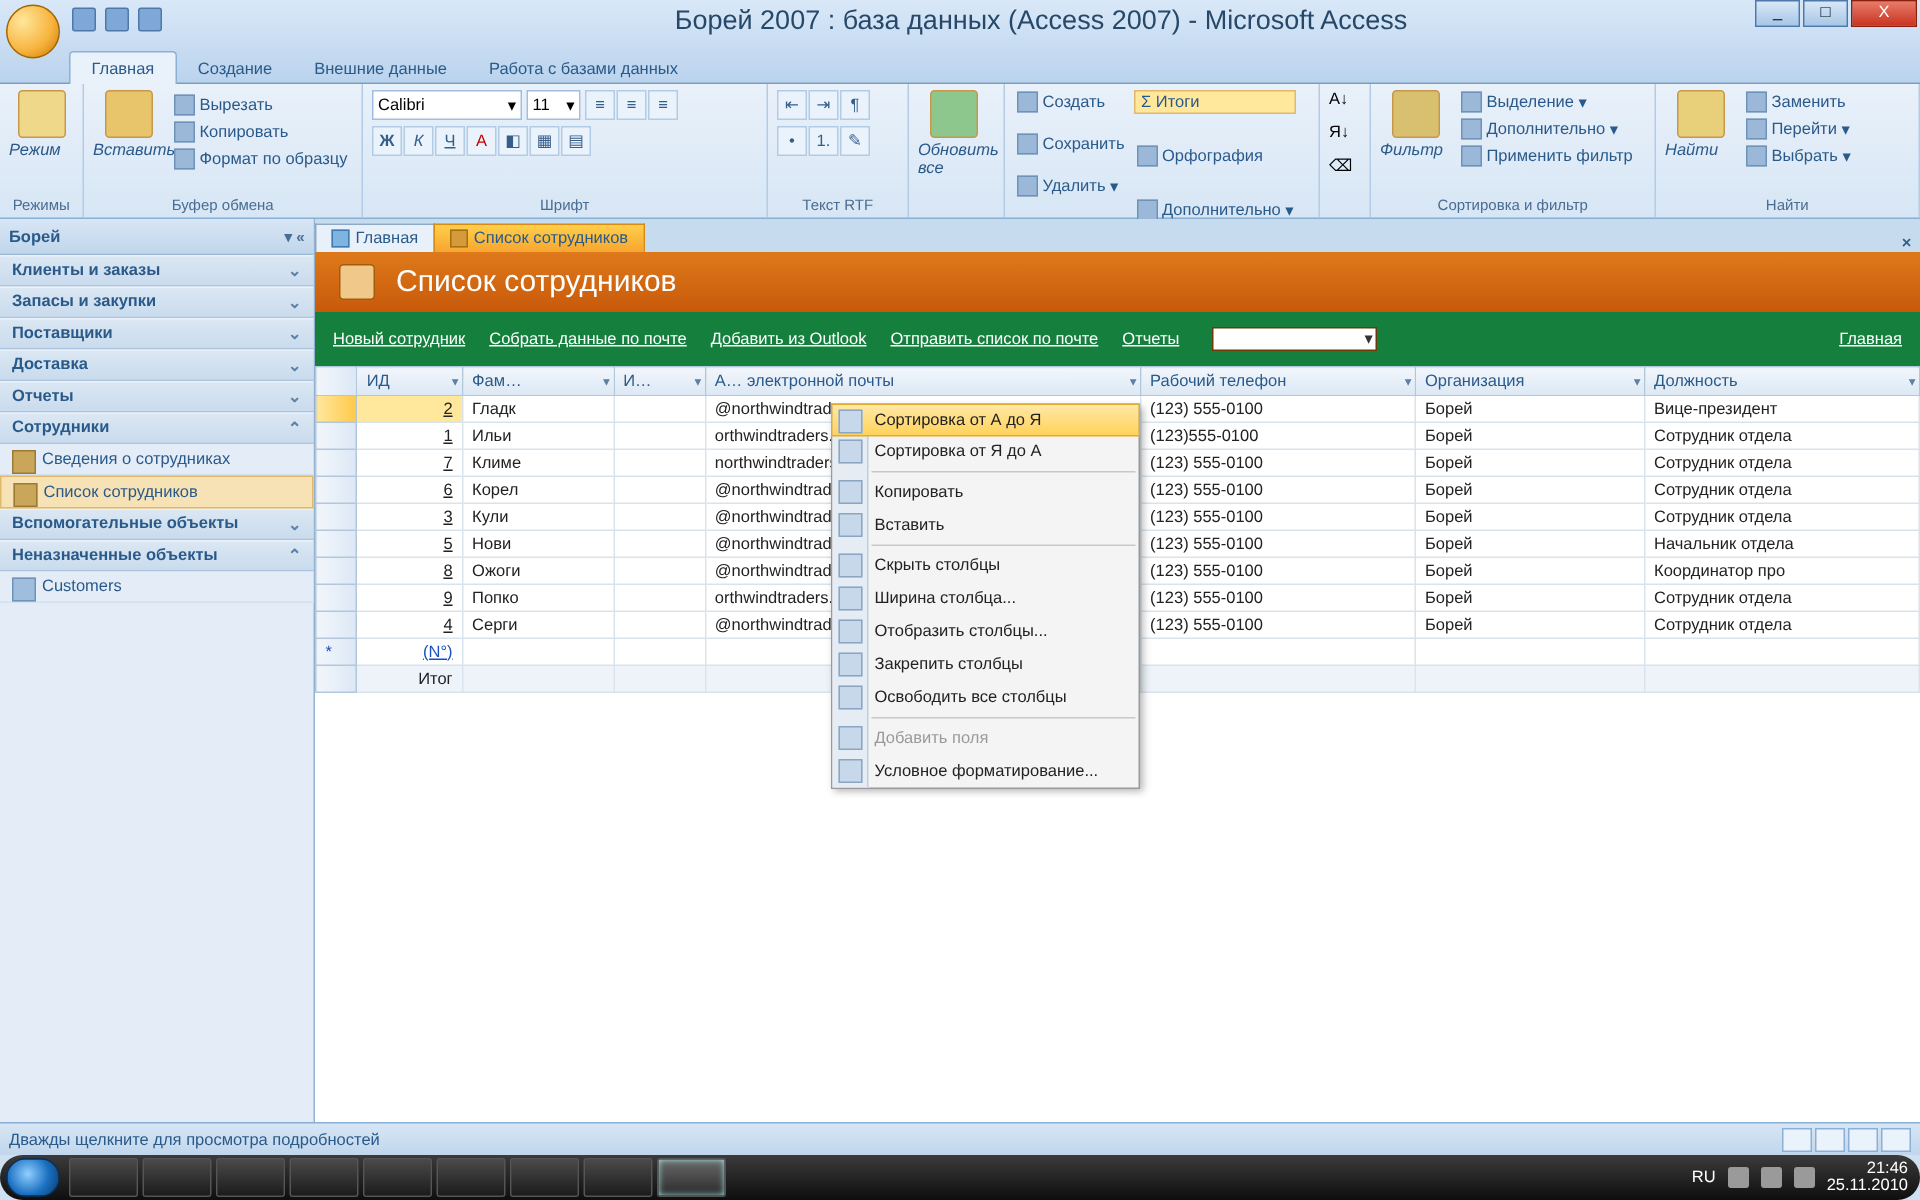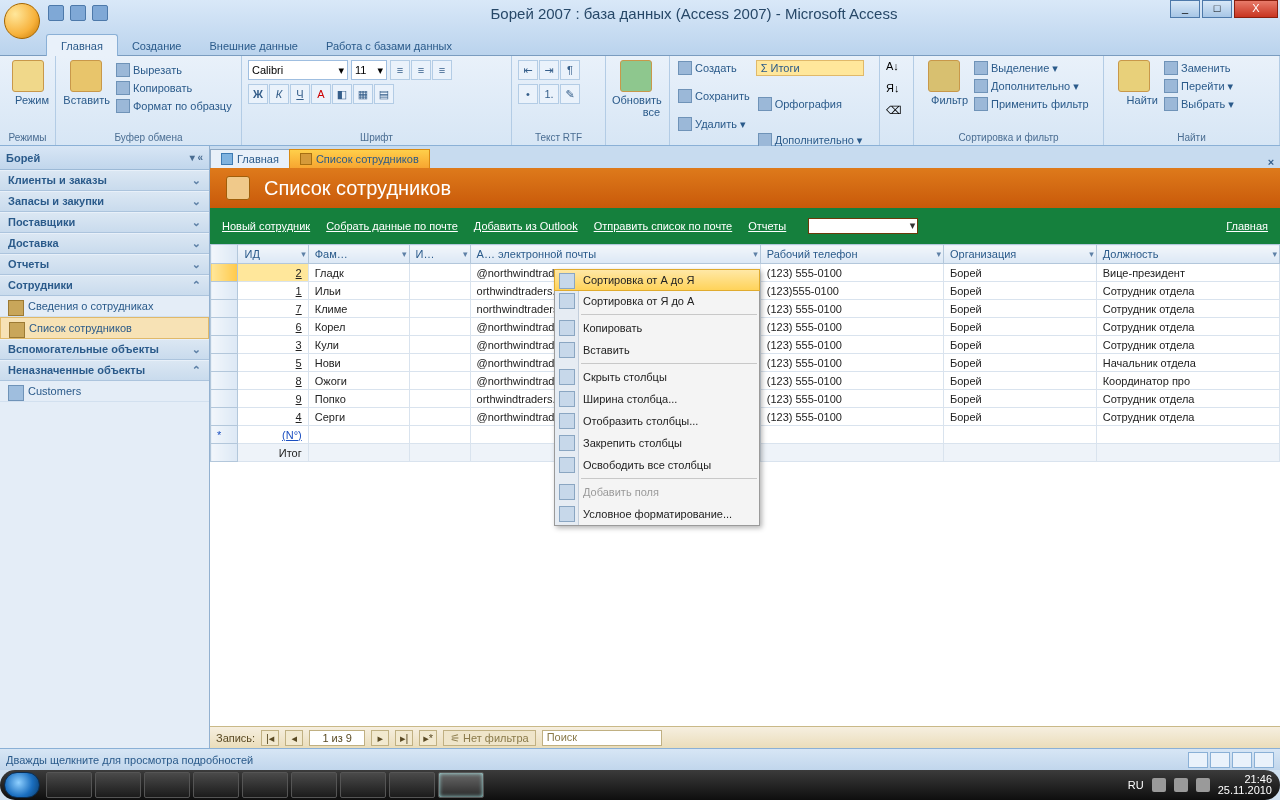--- a/index.html
+++ b/index.html
@@ -4,34 +4,34 @@
 <style>
 * { box-sizing: border-box; margin: 0; padding: 0; font-family: "Segoe UI", Tahoma, sans-serif; font-size: 11px; }
 html, body { width: 1280px; height: 800px; overflow: hidden; background: #cfe0f0; }
 
 
 .win-chrome { height: 56px; background: linear-gradient(#d9e8f8,#bad3ed); border-bottom: 1px solid #7a9cc0; position: relative; }
 .title-bar { height: 26px; display:flex; align-items:center; padding-left: 42px; }
 .orb { position:absolute; left:4px; top:3px; width:36px; height:36px; border-radius:50%; background: radial-gradient(circle at 30% 30%, #ffe79b, #f7b23c 60%, #c47400); border:1px solid #a46500; z-index:5;}
 .qat { display:flex; gap:6px; align-items:center; margin-left:6px;}
 .qat .ico { width:16px; height:16px; background:#7fa8d6; border:1px solid #4d79aa; border-radius:2px;}
-.win-title { flex:1; text-align:center; color:#274868; font-size:15px;}
+.win-title { flex:1; text-align:center; color:#274868; font-size:18px;}
 .win-ctrls { position:absolute; right:2px; top:0; display:flex; }
 .win-ctrls div { width:30px; height:18px; margin-left:2px; border:1px solid #4d79aa; background:linear-gradient(#d8e8f7,#a7c6e6); text-align:center; line-height:14px;}
 .win-ctrls .close { width:44px; background:linear-gradient(#e87b6a,#c83420); color:#fff; border-color:#8a1f0f;}
 .tabs-bar { height:30px; display:flex; align-items:flex-end; padding-left:46px; gap:0; }
 .tab { padding:5px 14px 4px; color:#2a5a8a; cursor:default;}
 .tab.active { background:#e9f1fa; border:1px solid #8ab0d6; border-bottom:none; border-radius:3px 3px 0 0;}
 
 
 .ribbon { height:90px; background:linear-gradient(#e9f1fa,#d7e6f5); border-bottom:1px solid #8ab0d6; display:flex; }
 .rgroup { border-right:1px solid #b3cce5; padding:4px 6px 2px; display:flex; flex-direction:column; justify-content:space-between;}
 .rgroup .gcontent { display:flex; gap:4px; align-items:flex-start; flex:1;}
 .rgroup .glabel { text-align:center; color:#4a6d92; font-size:10px; padding-top:1px;}
-.rbtn-large { width:48px; text-align:right; color:#2a5a8a; }
+.rbtn-large { width:48px; text-align:left; color:#2a5a8a;font-style:italic; }
 .rbtn-large .bic { width:32px; height:32px; margin:0 auto 2px; background:#e8c56b; border:1px solid #c8984a; border-radius:3px;}
 .rbtn-small { display:flex; align-items:center; gap:3px; color:#2a5a8a; padding:1px 2px;}
 .rbtn-small .sic { width:14px; height:14px; background:#9bb8d8; border:1px solid #6f93b8;}
 .font-box { border:1px solid #9fbee0; background:#fff; height:20px; padding:0 3px; display:flex; align-items:center; min-width:100px;}
 .font-size { min-width:36px;}
 .btnrow { display:flex; gap:1px; }
 .btnrow .tb { width:20px; height:20px; border:1px solid #b3cce5; background:#eaf2fb; text-align:center; line-height:18px; color:#355e8a;}
 
 
 .body-area { display:flex; height: calc(800px - 56px - 90px - 22px - 30px); }
@@ -484,31 +484,20 @@
             <div class="mi"><span class="mic"></span>Ширина столбца...</div>
             <div class="mi"><span class="mic"></span>Отобразить столбцы...</div>
             <div class="mi"><span class="mic"></span>Закрепить столбцы</div>
             <div class="mi"><span class="mic"></span>Освободить все столбцы</div>
             <div class="sep"></div>
             <div class="mi disabled"><span class="mic"></span>Добавить поля</div>
             <div class="mi"><span class="mic"></span>Условное форматирование...</div>
           </div>
       </div>
     </div>
-    <div class="rec-nav">
-      <span>Запись:</span>
-      <div class="nb">|◂</div>
-      <div class="nb">◂</div>
-      <div class="rv">1 из 9</div>
-      <div class="nb">▸</div>
-      <div class="nb">▸|</div>
-      <div class="nb">▸*</div>
-      <div class="filt">⚟ <span>Нет фильтра</span></div>
-      <div class="srch">Поиск</div>
-    </div>
   </div>
 </div>
 
 <div class="status">
   <span>Дважды щелкните для просмотра подробностей</span>
   <div class="views">
     <div></div>
     <div></div>
     <div></div>
     <div></div>

